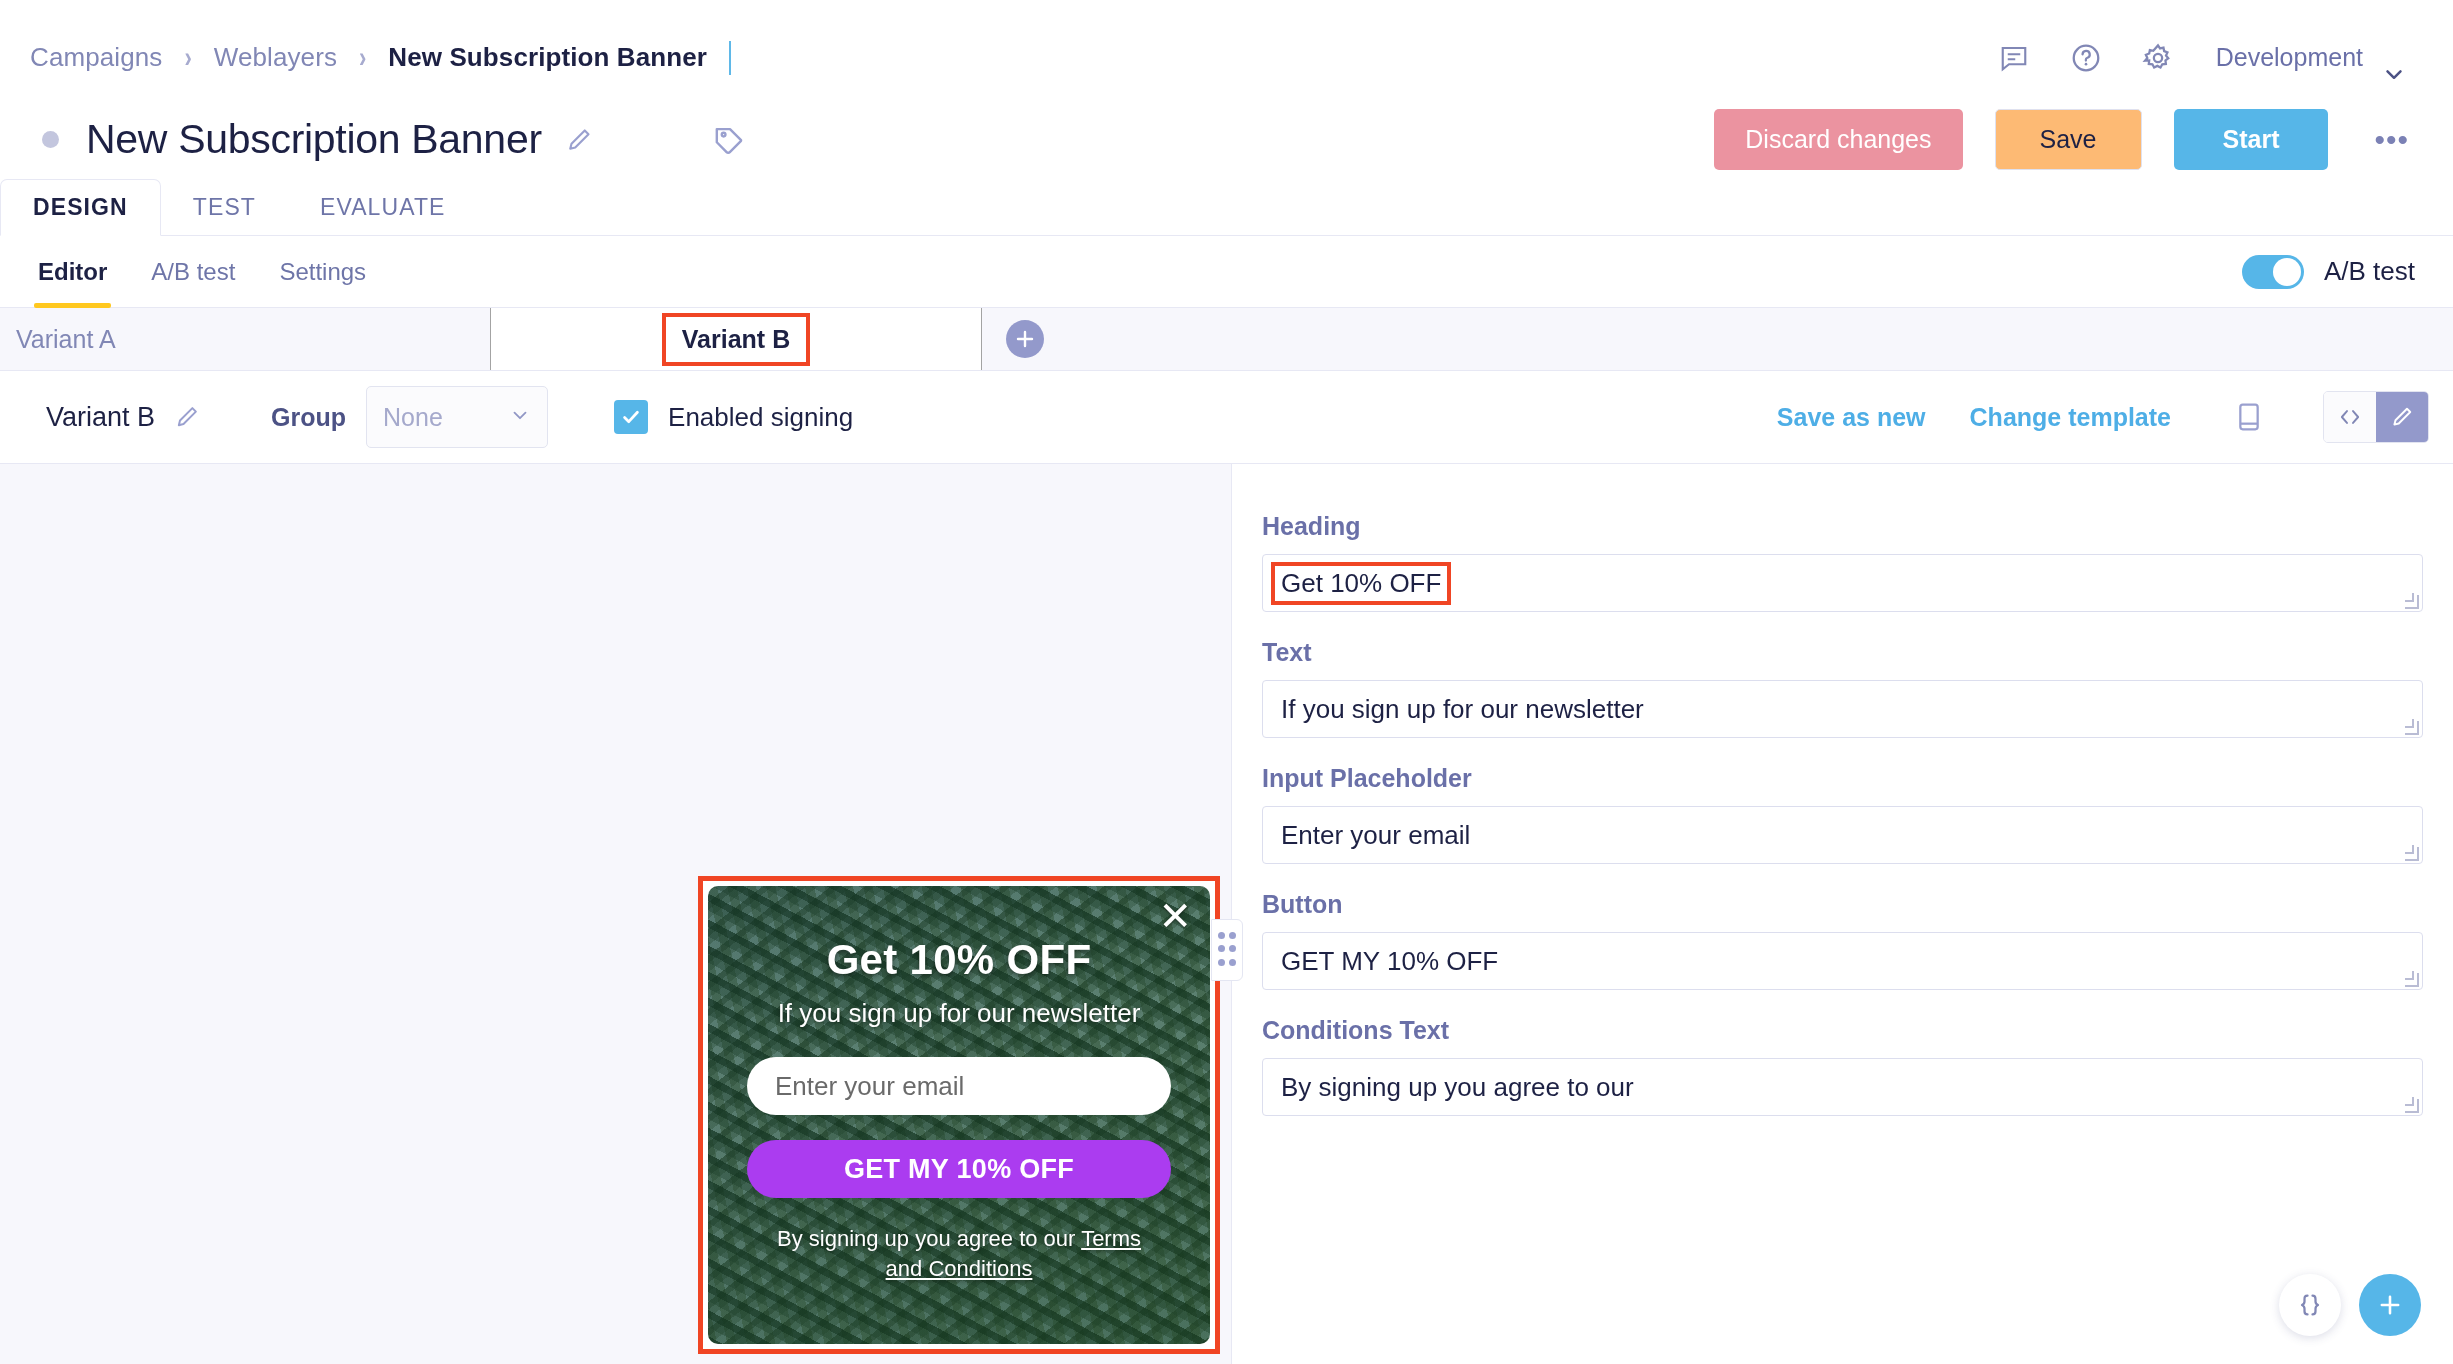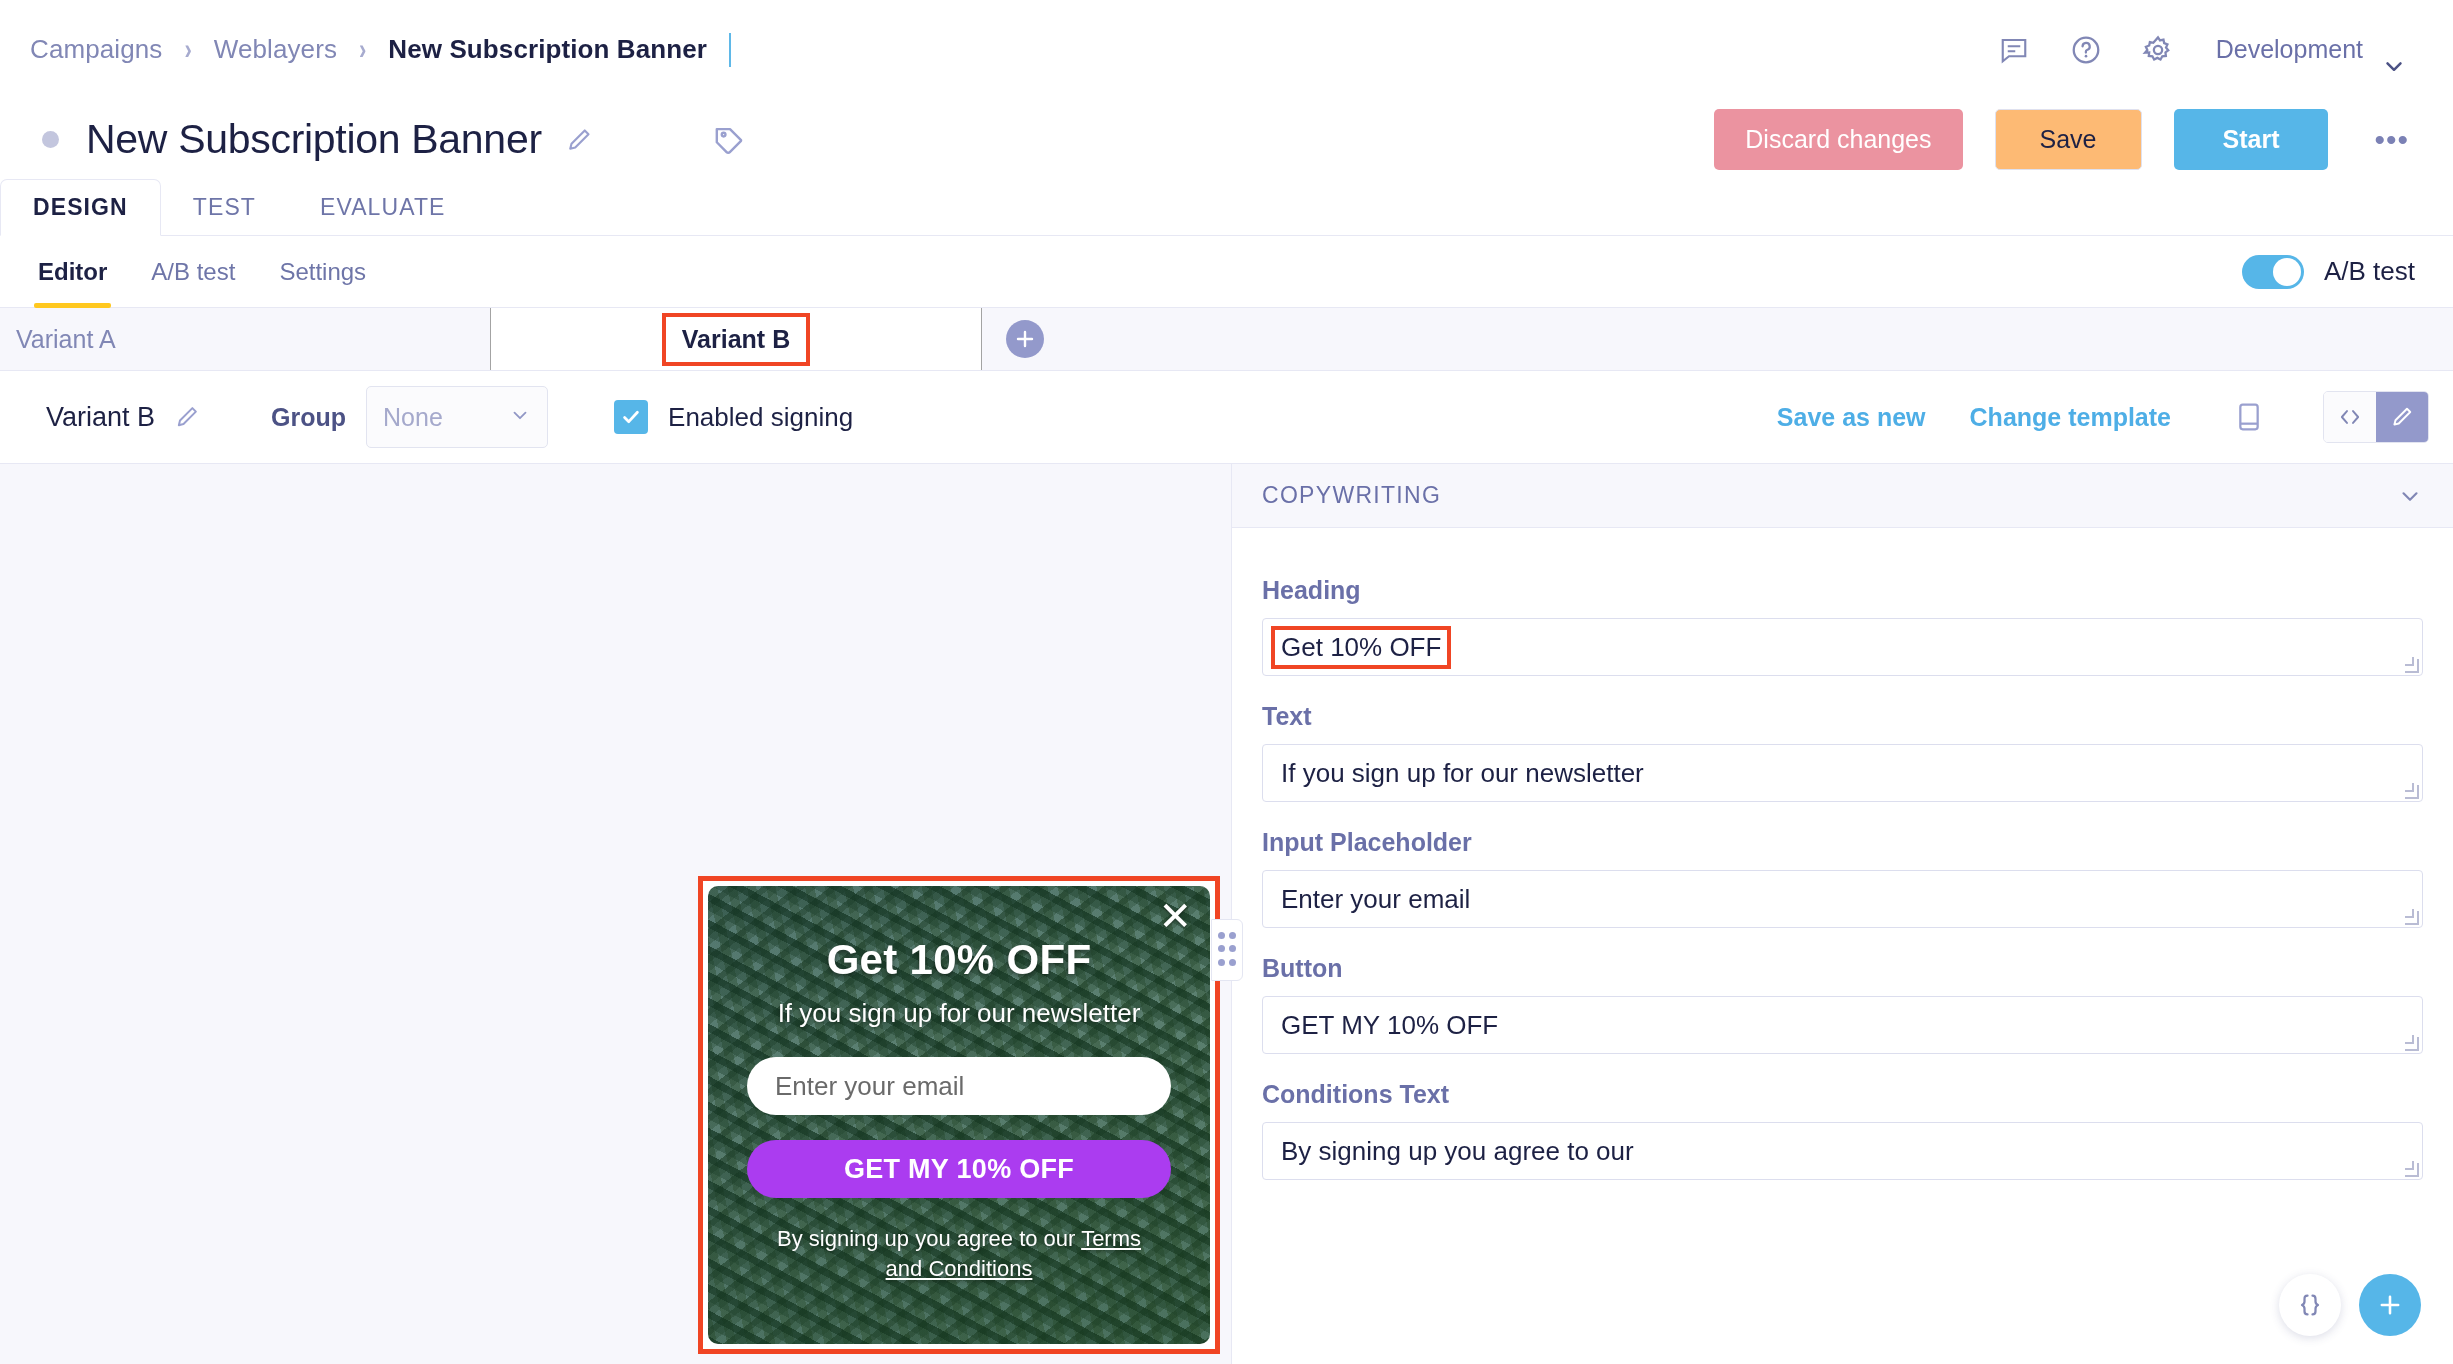--- a/index.html
+++ b/index.html
@@ -6,21 +6,21 @@
   html, body {
     width: 2453px; height: 1364px;
     font-family: "Liberation Sans", sans-serif;
     background: #ffffff;
     overflow: hidden;
   }
   .app { position: relative; width: 2453px; height: 1364px; background:#fff; }
 
   
   .crumb-bar {
-    position: absolute; left:0; top:0; width:100%; height:99px;
+    position: absolute; left:0; top:8px; width:100%; height:99px;
     display:flex; align-items:center; background:#fff;text-align:right;
   }
   .crumbs { display:flex; align-items:center; padding-left:30px; }
   .crumb { font-size:26px; color:#8187b5; letter-spacing:.1px; }
   .crumb.active { color:#1d2144; font-weight:700; }
   .crumb-sep {
     margin:0 22px; color:#a7abcf; font-size:22px; font-weight:700;
     transform:scaleY(1.35);
   }
   .crumb-caret {
@@ -442,28 +442,20 @@
   <div class="drag-handle">
     <i></i>
       <i></i>
     <i></i>
       <i></i>
     <i></i>
       <i></i>
   </div>
 
   <div class="rightpanel">
-    <div class="section-hdr">
-      <span class="section-title">COPYWRITING</span>
-      <span class="section-chev">
-        <svg width="26" height="26" viewBox="0 0 24 24" fill="none" stroke="currentColor" stroke-width="2">
-          <path d="M6 9.5l6 6 6-6" stroke-linecap="round" stroke-linejoin="round"></path>
-        </svg>
-      </span>
-    </div>
 
     <div class="fields">
 
       <div class="field">
         <span class="field-label">Heading</span>
         <div class="field-input">
           <span class="annot-val">Get 10% OFF</span>
           <span class="resize"></span>
         </div>
       </div>

